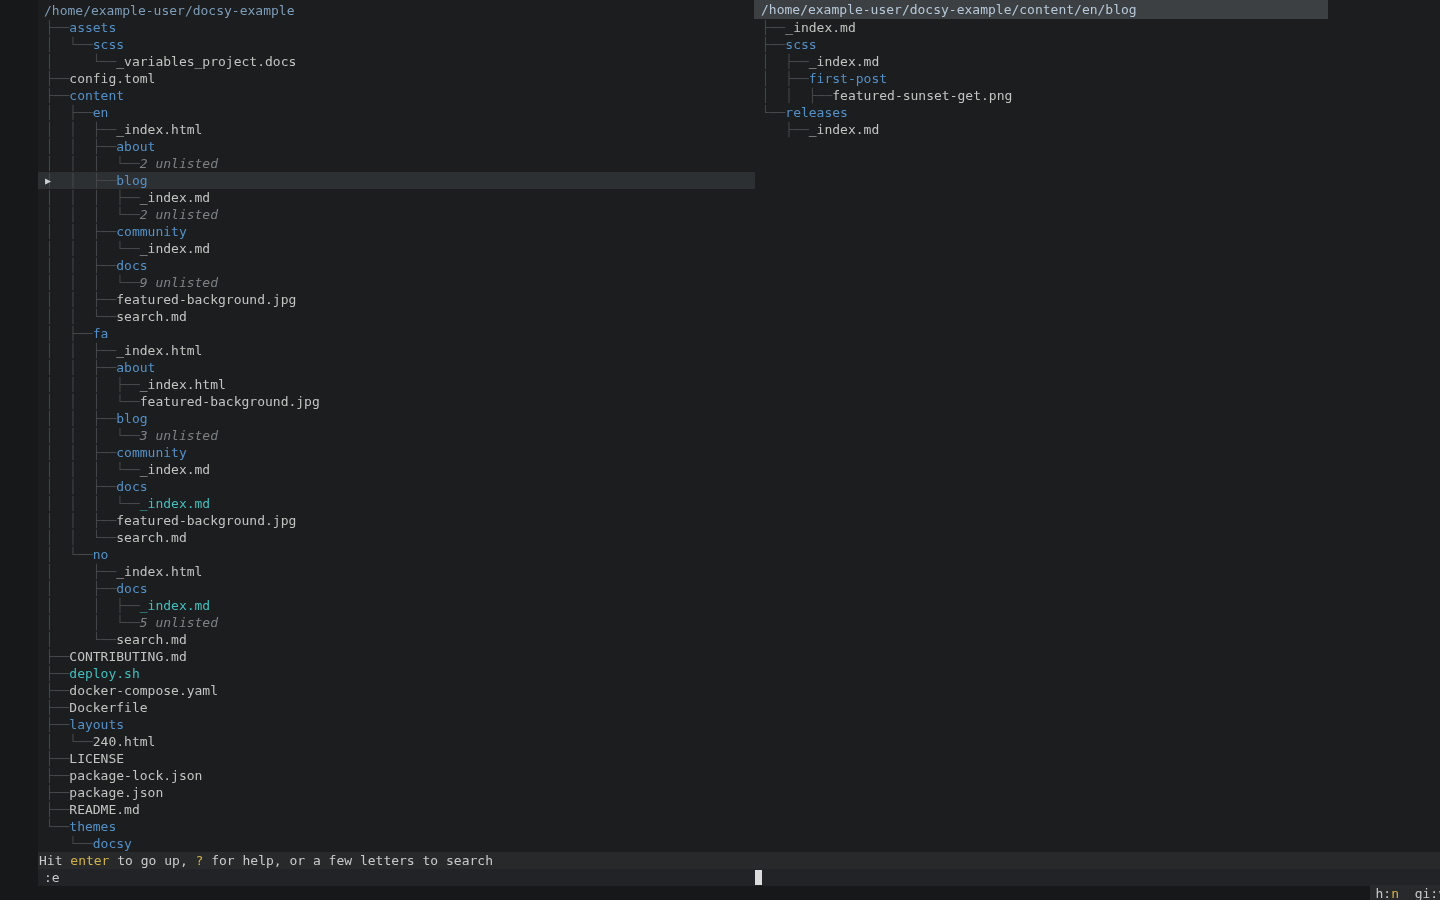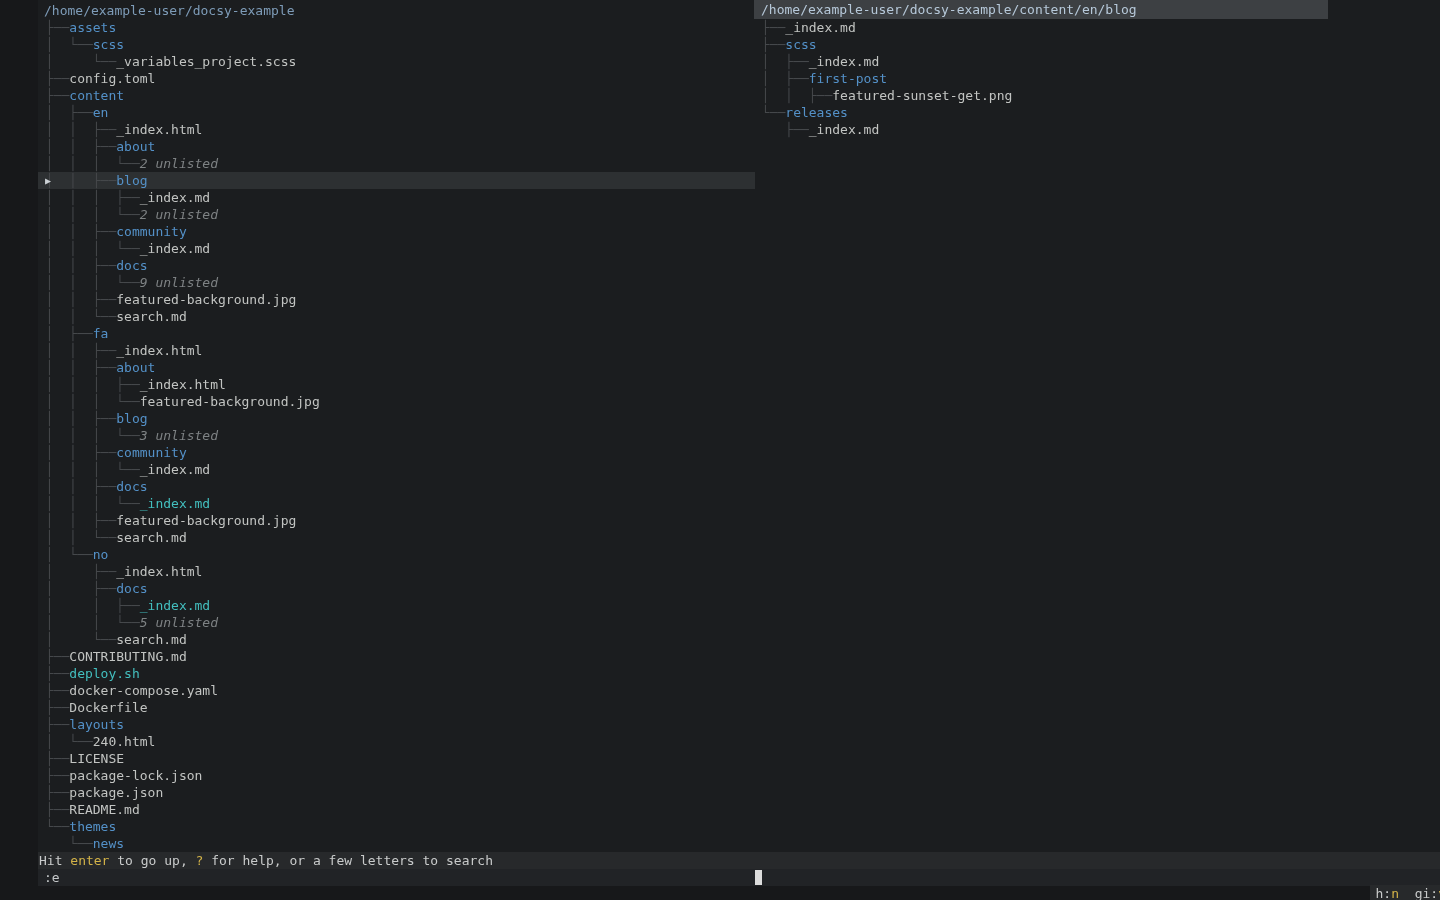--- a/index.html
+++ b/index.html
@@ -45,21 +45,21 @@
 </head>
 <body>
 
 <div id="screen">
   <div id="panels">
     <div id="panel-left" class="panel">
       <div class="rootpath">/home/example-user/docsy-example</div>
       <div>
           <div class="row"><span class="prefix"> ├──</span><span class="name dir">assets</span></div>
           <div class="row"><span class="prefix"> │  └──</span><span class="name dir">scss</span></div>
-          <div class="row"><span class="prefix"> │     └──</span><span class="name file">_variables_project.scss</span></div>
+          <div class="row"><span class="prefix"> │     └──</span><span class="name file">_variables_project.docs</span></div>
           <div class="row"><span class="prefix"> ├──</span><span class="name file">config.toml</span></div>
           <div class="row"><span class="prefix"> ├──</span><span class="name dir">content</span></div>
           <div class="row"><span class="prefix"> │  ├──</span><span class="name dir">en</span></div>
           <div class="row"><span class="prefix"> │  │  ├──</span><span class="name file">_index.html</span></div>
           <div class="row"><span class="prefix"> │  │  ├──</span><span class="name dir">about</span></div>
           <div class="row"><span class="prefix"> │  │  │  └──</span><span class="name unlisted">2 unlisted</span></div>
           <div class="row selected"><span class="arrow">▶</span><span class="prefix"> │  │  ├──</span><span class="name dir">blog</span></div>
           <div class="row"><span class="prefix"> │  │  │  ├──</span><span class="name file">_index.md</span></div>
           <div class="row"><span class="prefix"> │  │  │  └──</span><span class="name unlisted">2 unlisted</span></div>
           <div class="row"><span class="prefix"> │  │  ├──</span><span class="name dir">community</span></div>
@@ -91,21 +91,21 @@
           <div class="row"><span class="prefix"> ├──</span><span class="name exec">deploy.sh</span></div>
           <div class="row"><span class="prefix"> ├──</span><span class="name file">docker-compose.yaml</span></div>
           <div class="row"><span class="prefix"> ├──</span><span class="name file">Dockerfile</span></div>
           <div class="row"><span class="prefix"> ├──</span><span class="name dir">layouts</span></div>
           <div class="row"><span class="prefix"> │  └──</span><span class="name file">240.html</span></div>
           <div class="row"><span class="prefix"> ├──</span><span class="name file">LICENSE</span></div>
           <div class="row"><span class="prefix"> ├──</span><span class="name file">package-lock.json</span></div>
           <div class="row"><span class="prefix"> ├──</span><span class="name file">package.json</span></div>
           <div class="row"><span class="prefix"> ├──</span><span class="name file">README.md</span></div>
           <div class="row"><span class="prefix"> └──</span><span class="name dir">themes</span></div>
-          <div class="row"><span class="prefix">    └──</span><span class="name dir">news</span></div>
+          <div class="row"><span class="prefix">    └──</span><span class="name dir">docsy</span></div>
         </div>
     </div>
     <div id="panel-right" class="panel">
       <div class="paneltitle">/home/example-user/docsy-example/content/en/blog</div>
       <div>
           <div class="row"><span class="prefix"> ├──</span><span class="name file">_index.md</span></div>
           <div class="row"><span class="prefix"> ├──</span><span class="name dir">scss</span></div>
           <div class="row"><span class="prefix"> │  ├──</span><span class="name file">_index.md</span></div>
           <div class="row"><span class="prefix"> │  ├──</span><span class="name dir">first-post</span></div>
           <div class="row"><span class="prefix"> │  │  ├──</span><span class="name file">featured-sunset-get.png</span></div>

